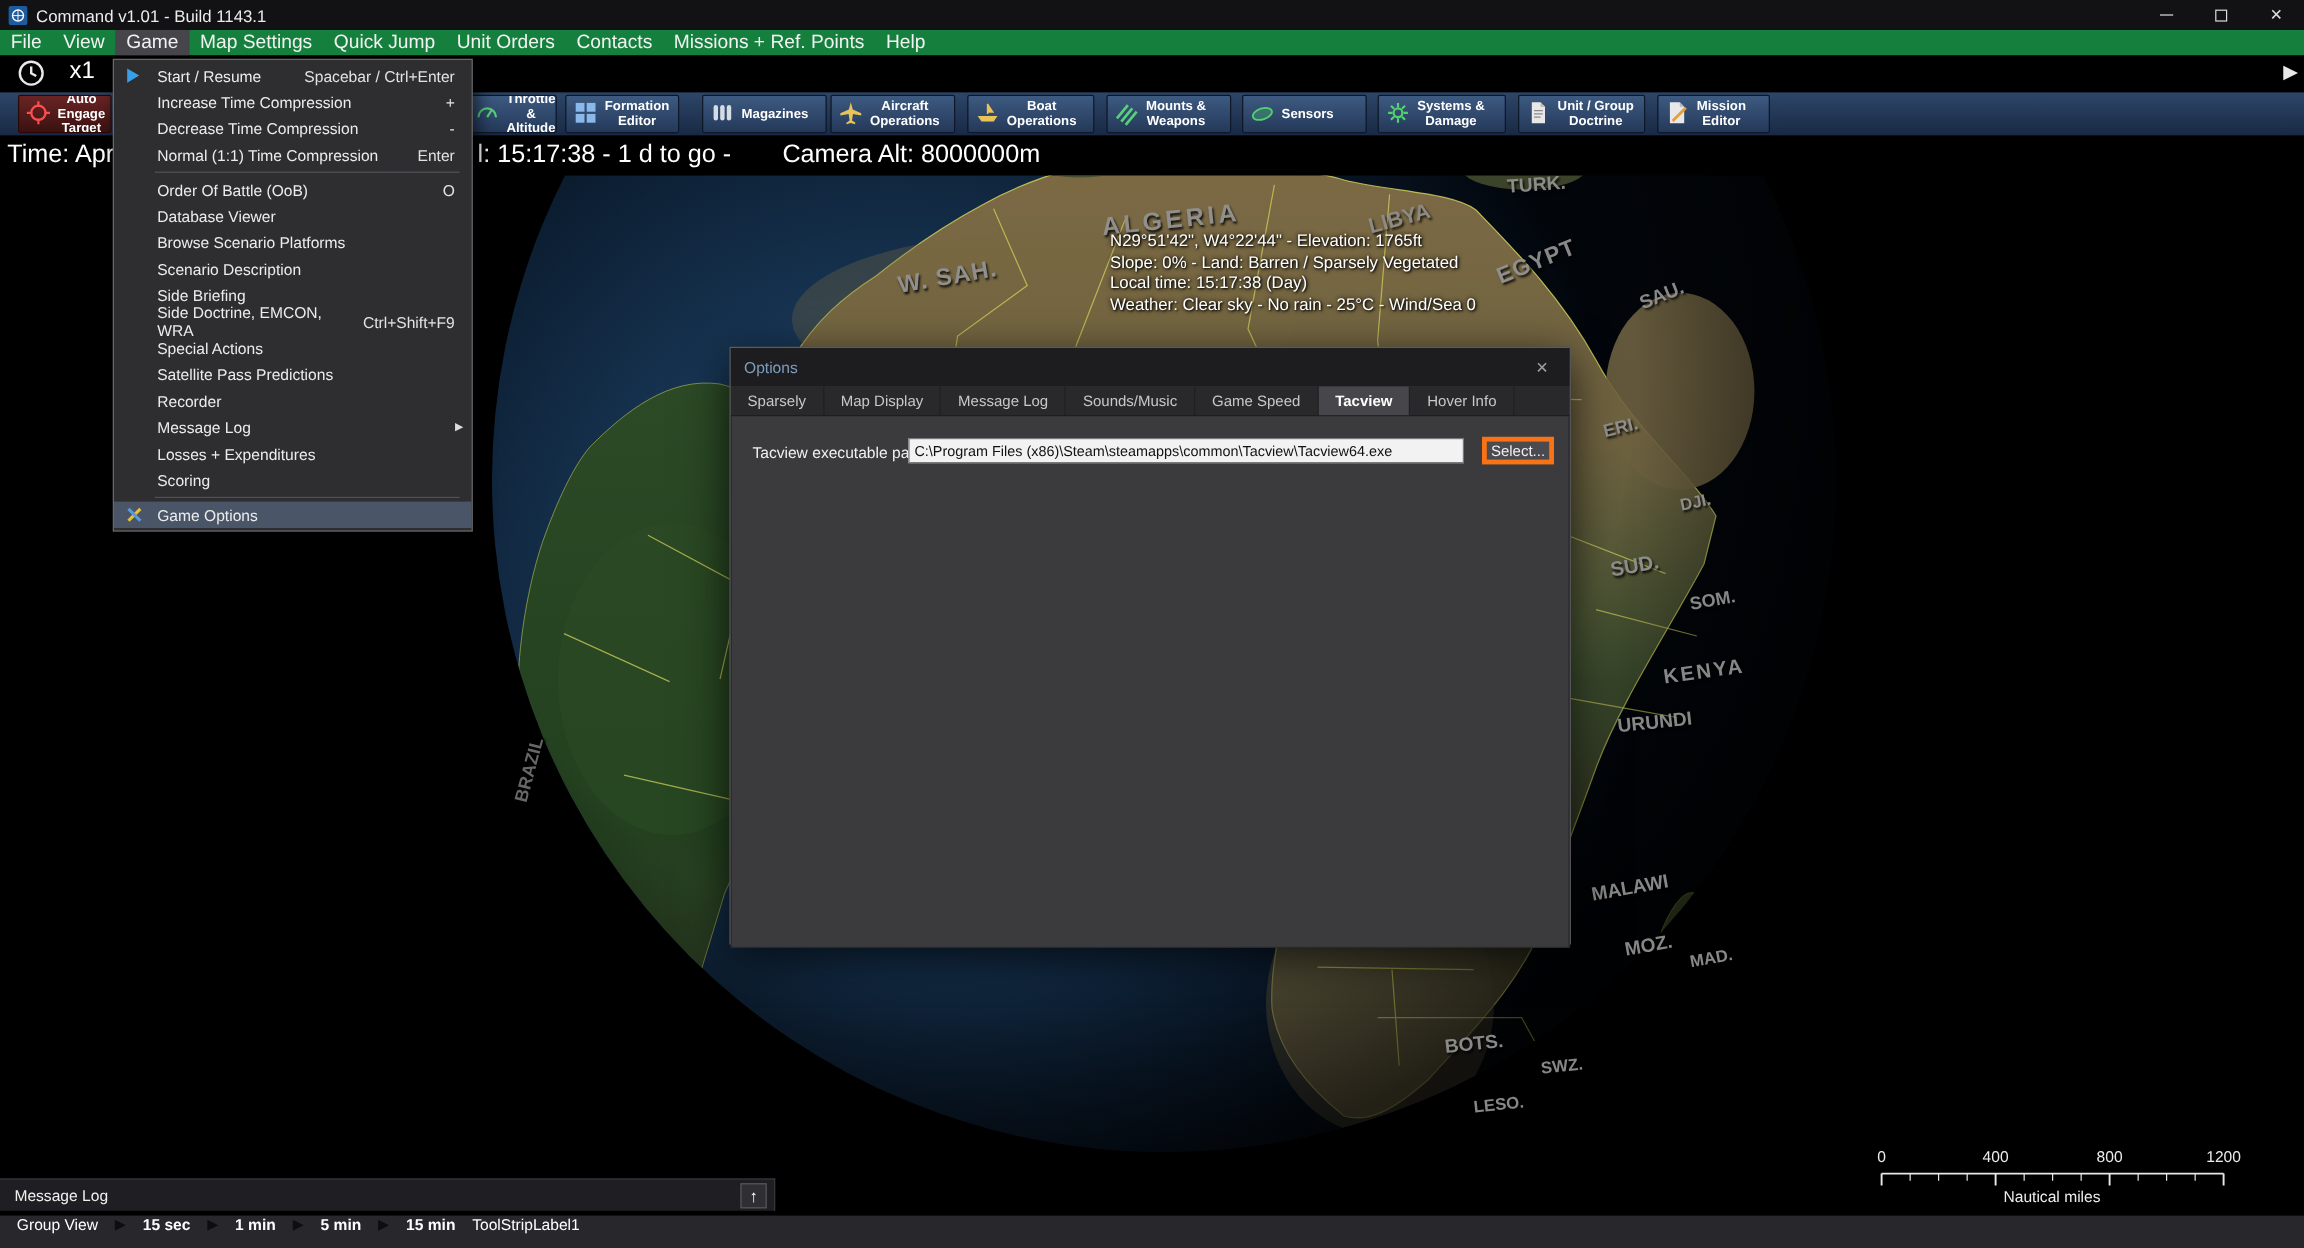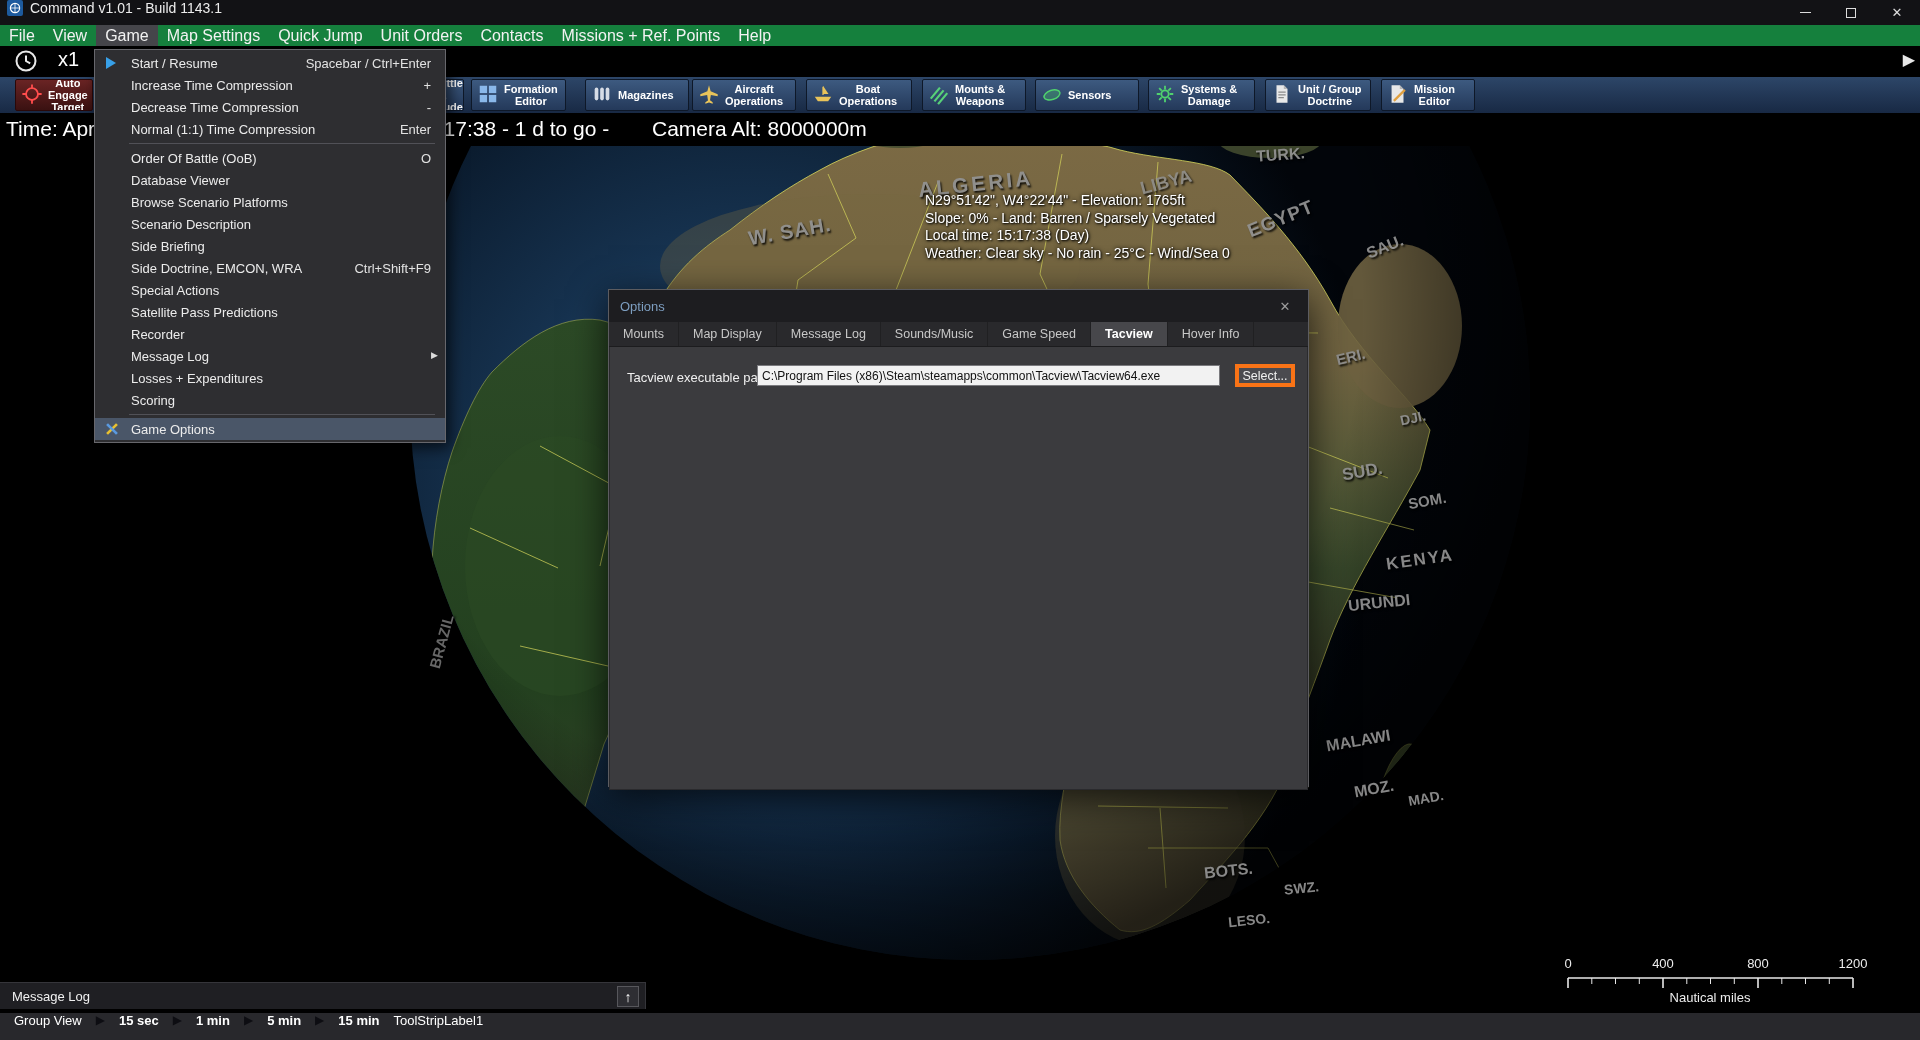--- a/index.html
+++ b/index.html
@@ -1,21 +1,21 @@
 <!DOCTYPE html>
 <html><head>
 <meta charset="utf-8">
 <style>
   *{margin:0;padding:0;box-sizing:border-box}
   html,body{background:#000}
   body{font-family:"Liberation Sans",sans-serif;-webkit-font-smoothing:antialiased}
   .screen{position:relative;width:1920px;height:1040px;overflow:hidden;background:#000}
 
   
-  .titlebar{position:absolute;top:0;left:0;right:0;height:25px;background:#121215;display:flex;align-items:flex-start;color:#ececec;font-size:14px;z-index:70}
+  .titlebar{position:absolute;top:0;left:0;right:0;height:25px;background:#121215;display:flex;align-items:center;color:#ececec;font-size:14px;z-index:70}
   .app-icon{margin:0 7px 0 7px;display:flex}
   .win-controls{margin-left:auto;display:flex;height:100%}
   .wc{width:46px;height:100%;display:flex;align-items:center;justify-content:center;color:#dcdcdc;font-size:13px;cursor:default}
   .glyph-min{width:11px;height:1px;background:#dcdcdc}
   .glyph-max{width:10px;height:10px;border:1px solid #dcdcdc}
 
   
   .menubar{position:absolute;top:25px;left:0;right:0;height:21px;background:#15803d;display:flex;color:#f2f2f2;font-size:16px;z-index:70}
   .mitem{padding:0 9px;display:flex;align-items:center;cursor:default}
   .mitem.active{background:#45454a}
@@ -37,21 +37,21 @@
   .timebar span{position:absolute;top:4px;white-space:pre}
 
   
   .map{position:absolute;top:146px;left:0;width:1920px;height:894px;background:#000;overflow:hidden;z-index:1}
   .map-label{position:absolute;color:#939393;font-weight:bold;text-shadow:1px 2px 2px rgba(0,0,0,.95);white-space:nowrap;opacity:.92}
   .info{position:absolute;left:925px;top:46px;color:#fff;font-size:14px;line-height:17.5px;text-shadow:1px 1px 2px #000,0 0 4px #000;z-index:6}
   .ruler{position:absolute;left:1560px;top:810px;z-index:5}
   .ruler text{fill:#ececec;font-size:13px;font-family:"Liberation Sans",sans-serif}
 
   
-  .dropdown{position:absolute;left:94px;top:49px;width:352px;background:#2e2e31;border:1px solid #67676c;box-shadow:4px 5px 14px rgba(0,0,0,.65);z-index:60;padding:2px 0;color:#ececec;font-size:13px}
+  .dropdown{position:absolute;left:94px;top:49px;width:300px;background:#2e2e31;border:1px solid #67676c;box-shadow:4px 5px 14px rgba(0,0,0,.65);z-index:60;padding:2px 0;color:#ececec;font-size:13px}
   .dd-item{position:relative;height:22px;display:flex;align-items:center;padding-left:36px;padding-right:14px;cursor:default}
   .dd-item .sc{margin-left:auto;color:#e2e2e2;padding-left:18px}
   .dd-item.hl{background:#4a5668}
   .dd-sep{height:1px;background:#515157;margin:3px 10px 3px 34px}
   .dd-icon{position:absolute;left:9px;top:3px;width:16px;height:16px}
   .play-tri{position:absolute;left:11px;top:5px;width:0;height:0;border-left:10px solid #38a0e8;border-top:6px solid transparent;border-bottom:6px solid transparent}
   .dd-sub{position:absolute;right:7px;top:5px;font-size:9px;color:#dcdcdc}
 
   
   .dialog{position:absolute;left:608px;top:289px;width:701px;height:498px;background:#3b3b3e;border:1px solid #5c5c60;box-shadow:0 10px 36px rgba(0,0,0,.75);z-index:40}
@@ -349,21 +349,21 @@
       <text x="150" y="46" text-anchor="middle">Nautical miles</text>
     </svg>
   </div>
 
   <div class="dialog">
     <div class="dlg-title">
       <span>Options</span>
       <span class="dlg-close">✕</span>
     </div>
     <div class="dlg-tabs">
-      <span class="dlg-tab">Mounts</span>
+      <span class="dlg-tab">Sparsely</span>
       <span class="dlg-tab">Map Display</span>
       <span class="dlg-tab">Message Log</span>
       <span class="dlg-tab">Sounds/Music</span>
       <span class="dlg-tab">Game Speed</span>
       <span class="dlg-tab sel">Tacview</span>
       <span class="dlg-tab">Hover Info</span>
     </div>
     <div class="dlg-body">
       <span class="path-label">Tacview executable path:</span>
       <input class="path-input" type="text" value="C:\Program Files (x86)\Steam\steamapps\common\Tacview\Tacview64.exe" style="">

